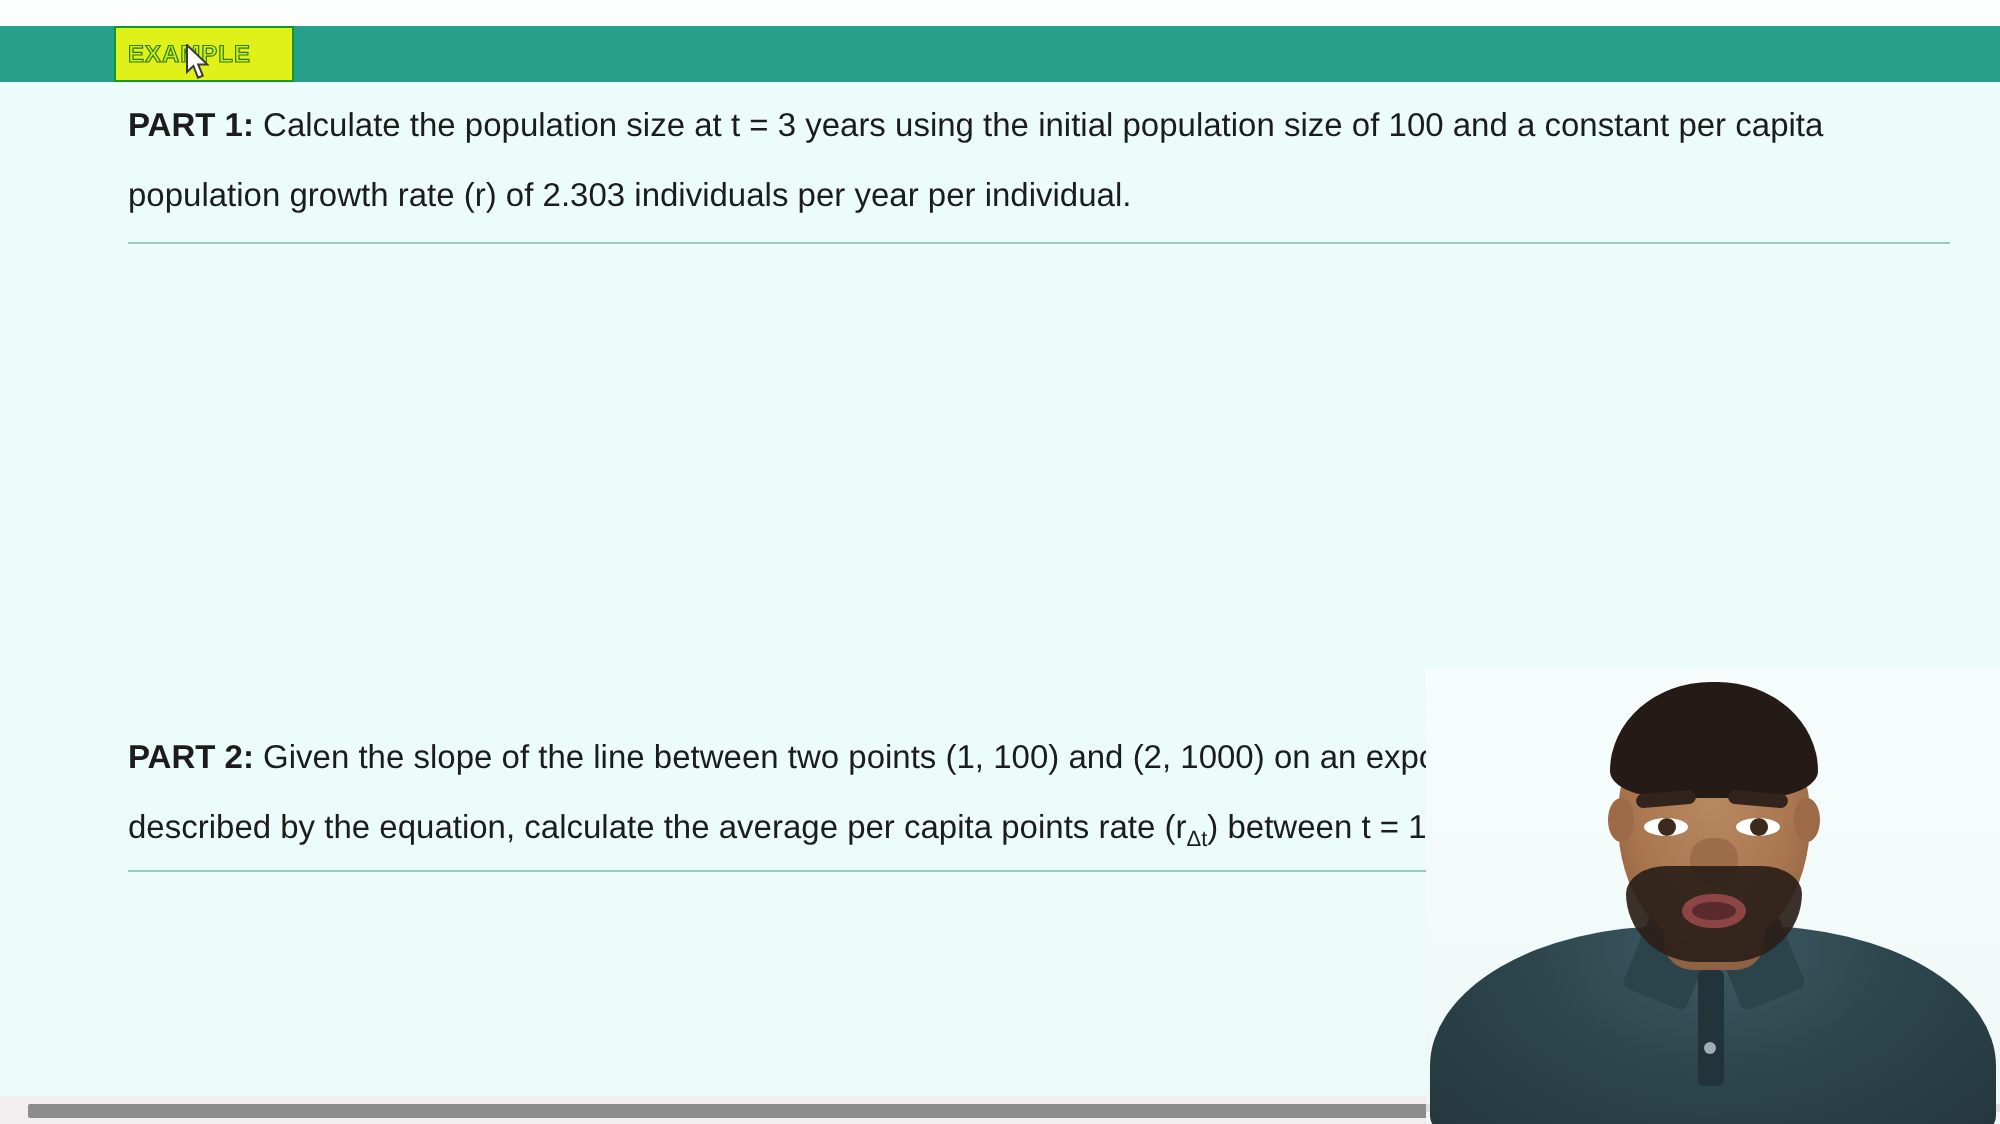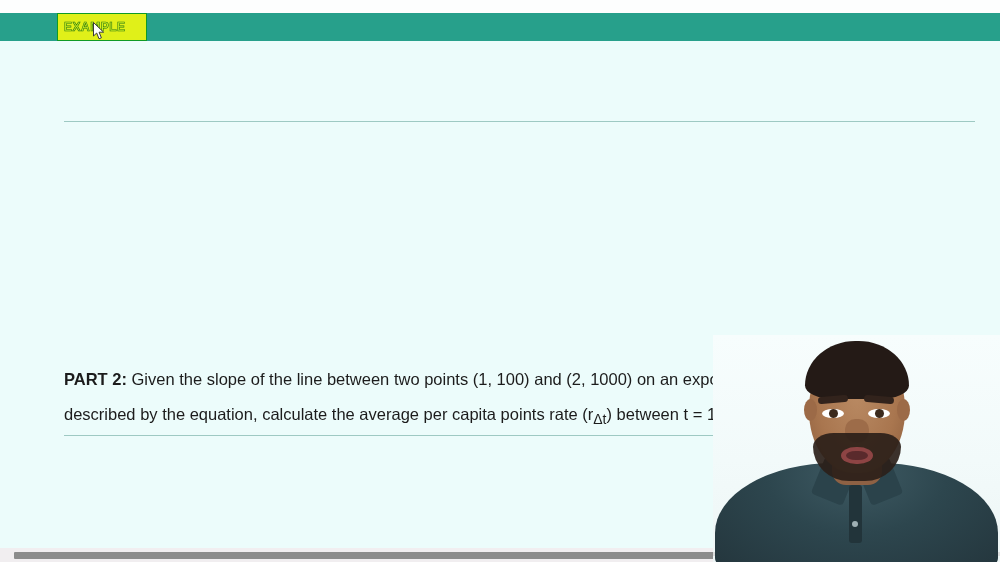--- a/index.html
+++ b/index.html
@@ -110,21 +110,21 @@
     position: absolute;
     left: 64px;
     width: 911px;
     height: 1px;
     background: #9ec9c3;
   }
   #divider-1 { top: 121px; }
   #divider-2 { top: 435px; }
 
   sub {
-    font-size: 14px;
+    font-size: 11px;
     vertical-align: -4px;
   }
 
   
   #scrollbar-track {
     position: absolute;
     left: 0;
     top: 548px;
     width: 1000px;
     height: 14px;
@@ -307,20 +307,24 @@
     <div id="slide-top-white"></div>
 
     <div id="header-band">
       <div id="header-band-accent"></div>
     </div>
     <div id="example-highlight"></div>
     <div id="example-text">EXAMPLE</div>
 
     <div id="slide-text-layer">
 
+      <div class="qblock" id="part1-block">
+        <div class="line"><span class="lead">PART 1:</span><span> Calculate the population size at t = 3 years using the initial population size of 100 and a constant per capita</span></div>
+        <div class="line">population growth rate (r) of 2.303 individuals per year per individual.</div>
+      </div>
 
       <div class="divider" id="divider-1"></div>
 
       <div class="qblock" id="part2-block">
         <div class="line"><span class="lead">PART 2:</span><span> Given the slope of the line between two points (1, 100) and (2, 1000) on an exponential growth curve</span></div>
         <div class="line"><span>described by the equation, calculate the average per capita points rate (r</span><sub>Δt</sub><span>) between t = 1 and t = 2.</span></div>
       </div>
 
       <div class="divider" id="divider-2"></div>
     </div>

